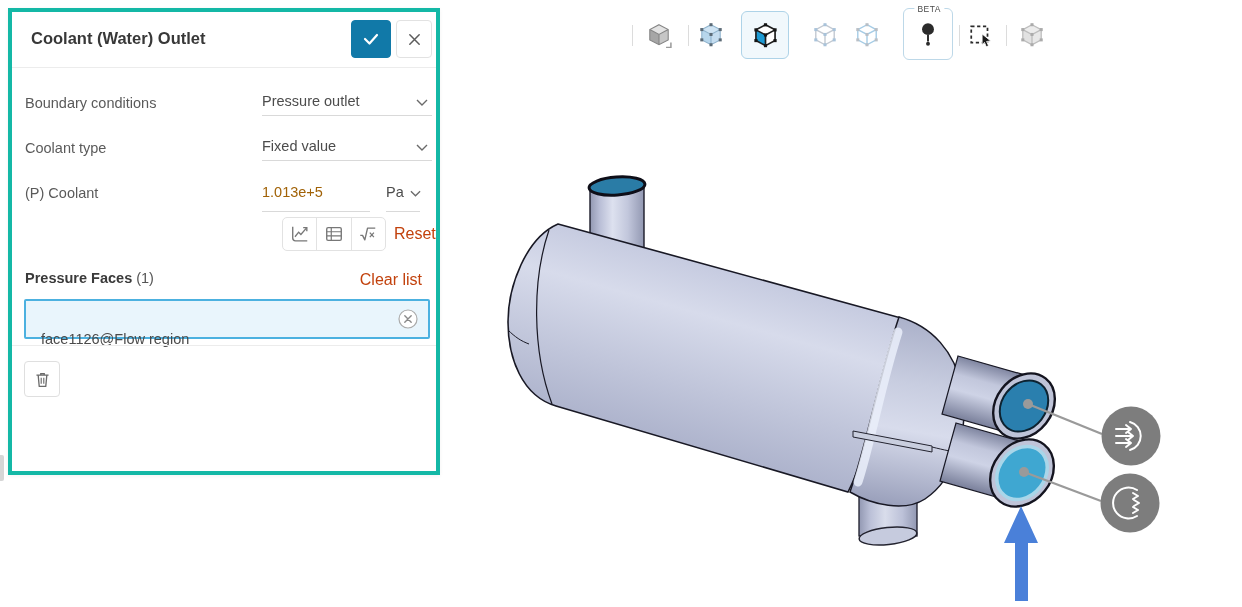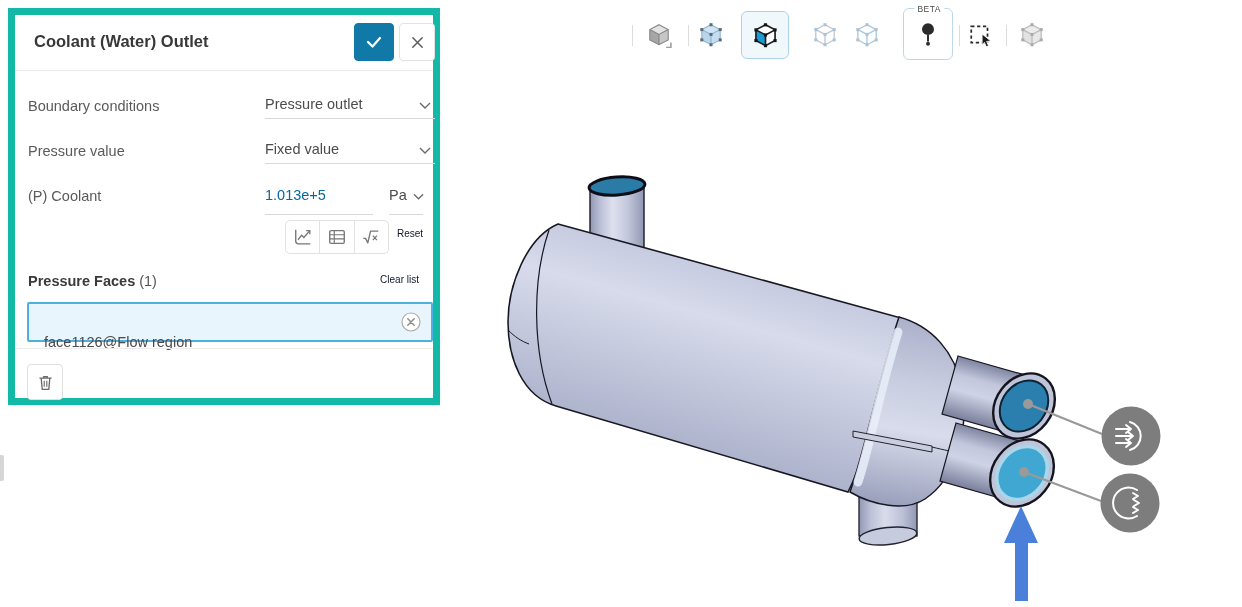--- a/index.html
+++ b/index.html
@@ -1,37 +1,37 @@
 <!DOCTYPE html>
 <html><head>
 <meta charset="utf-8">
 <style>
   html,body{margin:0;padding:0;background:#fff;width:1242px;height:607px;overflow:hidden;
     font-family:"Liberation Sans",sans-serif;-webkit-font-smoothing:antialiased;}
   .abs{position:absolute;}
   
-  .panel{position:absolute;left:8px;top:8px;width:432px;height:397px;background:#fff;
-    border:7px solid #14b8a6;box-shadow:0 1px 4px rgba(0,0,0,.05);box-sizing:border-box;}
+  .panel{position:absolute;left:8px;top:8px;width:432px;height:467px;background:#fff;
+    border:4px solid #14b8a6;box-shadow:0 1px 4px rgba(0,0,0,.05);box-sizing:border-box;}
   .title-row{position:absolute;left:0;top:0;right:0;height:55px;border-bottom:1px solid #ececec;}
   .panel-title{position:absolute;left:19px;top:17px;font-size:16.5px;font-weight:700;color:#383838;}
   .btn{position:absolute;box-sizing:border-box;border-radius:4px;display:flex;align-items:center;justify-content:center;cursor:pointer;}
   .btn-apply{left:339px;top:8px;width:40px;height:38px;background:#1179a8;border:1px solid #1179a8;}
   .btn-close{left:384px;top:8px;width:36px;height:38px;background:#fff;border:1px solid #e2e2e2;}
   .flabel{position:absolute;left:13px;font-size:14.5px;color:#5a5a5a;}
   .ctrl{position:absolute;left:250px;width:170px;font-size:14.5px;color:#4c4c4c;display:flex;cursor:pointer;}
   .ctrl .chev{margin-left:auto;margin-right:4px;}
   .uline{position:absolute;height:1px;background:#d9d9d9;}
   .pressure-input{position:absolute;left:250px;top:170px;width:100px;border:0;outline:none;
-    font-family:"Liberation Sans",sans-serif;font-size:14.5px;color:#0369a1;background:transparent;padding:2px 0;}
+    font-family:"Liberation Sans",sans-serif;font-size:14.5px;color:#a16207;background:transparent;padding:2px 0;}
   .unit{position:absolute;left:374px;top:172px;width:46px;font-size:14.5px;color:#4c4c4c;display:flex;align-items:center;cursor:pointer;}
   .fn-box{position:absolute;left:270px;top:205px;width:104px;height:34px;border:1px solid #e2e2e2;border-radius:5px;
     display:flex;background:#fff;box-sizing:border-box;}
   .fn-cell{flex:1;display:flex;align-items:center;justify-content:center;cursor:pointer;}
   .fn-cell + .fn-cell{border-left:1px solid #e2e2e2;}
-  .link{font-size:10px;color:#0f172a;cursor:pointer;}
+  .link{font-size:16px;color:#c2410c;cursor:pointer;}
   .reset-link{position:absolute;left:382px;top:213px;}
   .section-label{position:absolute;left:13px;top:258px;font-size:14.5px;color:#3a3a3a;font-weight:700;}
   .section-count{font-weight:400;color:#555;margin-left:4px;}
   .clear-link{position:absolute;right:14px;top:259px;}
   .chip{position:absolute;left:12px;top:287px;width:406px;height:40px;box-sizing:border-box;background:#e9f5fc;
     border:2px solid #4cb1e0;border-radius:2px;display:flex;align-items:center;}
   .chip-text{margin-left:15px;font-size:14.5px;color:#4a4a4a;margin-top:40px;}
   .chip-close{margin-left:auto;margin-right:9px;cursor:pointer;display:flex;}
   .divider{position:absolute;left:0;right:0;top:333px;height:1px;background:#ececec;}
   .trash-btn{left:12px;top:349px;width:36px;height:36px;background:#fff;border:1px solid #dfdfdf;}
@@ -267,21 +267,21 @@
   <div class="ctrl" style="top:81px">
     <span>Pressure outlet</span>
     <span class="chev">
       <svg viewBox="0 0 12 7" width="12" height="7">
           <polyline points="1,1 6,6 11,1" fill="none" stroke="#6a6a6a" stroke-width="1.4"></polyline>
         </svg>
     </span>
   </div>
   <div class="uline" style="left:250px;top:103px;width:170px"></div>
 
-  <span class="flabel" style="top:128px">Pressure value</span>
+  <span class="flabel" style="top:128px">Coolant type</span>
   <div class="ctrl" style="top:126px">
     <span>Fixed value</span>
     <span class="chev">
       <svg viewBox="0 0 12 7" width="12" height="7">
           <polyline points="1,1 6,6 11,1" fill="none" stroke="#6a6a6a" stroke-width="1.4"></polyline>
         </svg>
     </span>
   </div>
   <div class="uline" style="left:250px;top:148px;width:170px"></div>
 

